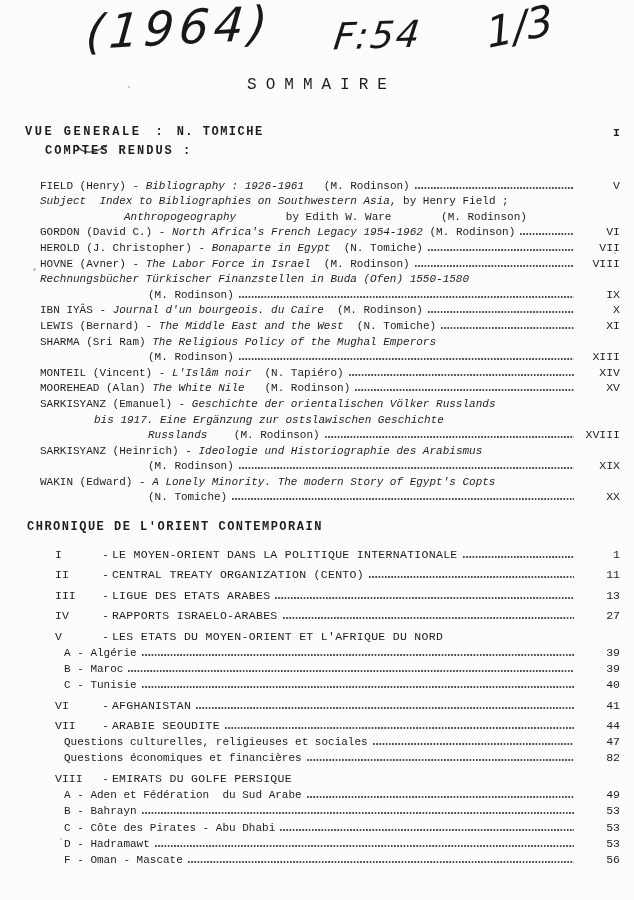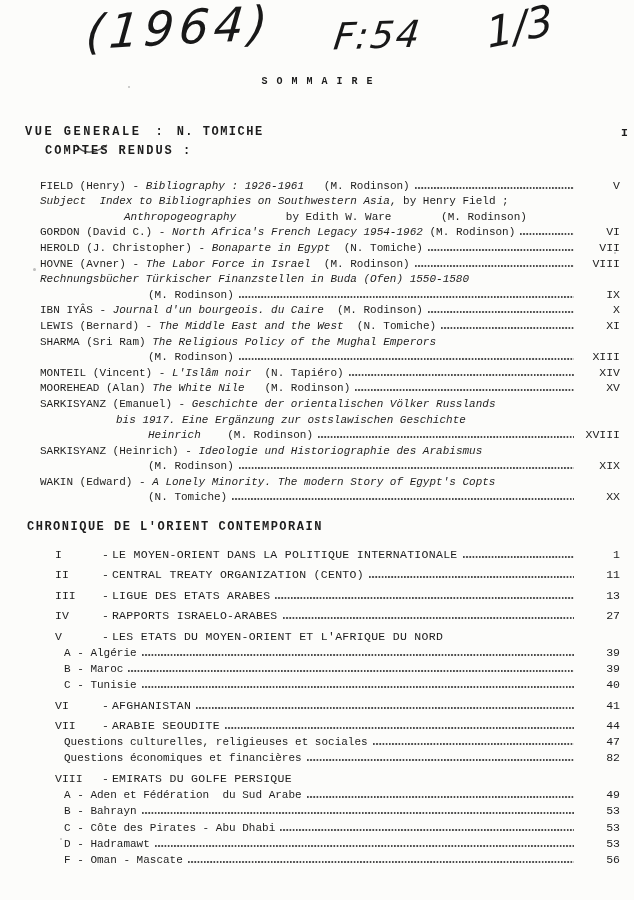--- a/index.html
+++ b/index.html
@@ -9,38 +9,38 @@
     font-family:"Liberation Mono","DejaVu Sans Mono",monospace;
     color:#1d1d1d;
   }
   
   .hw{position:absolute;font-family:"DejaVu Sans",sans-serif;font-style:italic;color:#181818;}
   .hw-year{left:86px;top:0px;font-size:47px;transform:rotate(-3deg) skewX(-8deg);letter-spacing:5px;}
   .hw-code{left:334px;top:14px;font-size:37px;transform:rotate(-2deg) skewX(-9deg);letter-spacing:2px;}
   .hw-frac{left:486px;top:2px;font-size:42px;transform:rotate(-12deg) skewX(-6deg);}
   
   .title{position:absolute;top:76px;left:0;width:100%;text-align:center;
-    font-size:10px;font-weight:bold;letter-spacing:9px;text-indent:9px;margin:0;}
+    font-size:16px;font-weight:normal;letter-spacing:9px;text-indent:9px;margin:0;}
   
-  .vg-row{position:absolute;top:125px;left:25px;right:6px;display:flex;align-items:flex-end;
+  .vg-row{position:absolute;top:125px;left:25px;right:14px;display:flex;align-items:flex-end;
     font-weight:bold;font-size:12px;white-space:pre;}
   .vg-label{letter-spacing:2.5px;}
   .vg-colon{margin:0 14px;}
   .vg-author{letter-spacing:1.5px;}
   .fill{flex:1;}
   .pg{min-width:40px;text-align:right;font-size:11.5px;}
   .squiggle{position:absolute;left:74px;top:142px;}
   
   .cr-heading{position:absolute;top:144px;left:25px;font-weight:bold;font-size:12px;letter-spacing:2px;margin-left:20px;}
   .cr-list{position:absolute;top:176px;left:0;right:14px;}
   .cr-row{display:flex;align-items:flex-end;height:15.6px;font-size:11px;white-space:pre;}
   .ind-a{padding-left:40px;}
   .ind-b{padding-left:124px;gap:43px;}
   .ind-c{padding-left:148px;}
-  .ind-d{padding-left:68px;margin-left:48px;}
+  .ind-d{padding-left:94px;}
   .it{font-style:italic;}
   .leader{flex:1;align-self:flex-end;height:3px;margin:0 6px 3px 5px;
     background-image:radial-gradient(circle at 1px 2px,#4a4a4a 0.9px,transparent 1.15px);
     background-size:3.2px 3px;background-repeat:repeat-x;background-position:left bottom;}
   
   .ch-heading{position:absolute;top:520px;left:27px;font-weight:bold;font-size:12px;letter-spacing:1.5px;}
   .ch-list{position:absolute;top:540px;left:0;right:14px;}
   .ch-row{display:flex;align-items:flex-end;height:16px;margin-top:4.5px;font-size:11.5px;white-space:pre;padding-left:55px;}
   .ch-num{width:47px;}
   .ch-dash{margin-right:3px;}
@@ -88,21 +88,21 @@
       <div class="cr-row ind-a"><span class="it">Rechnungsbücher Türkischer Finanzstellen in Buda (Ofen) 1550-1580</span><span class="fill"></span></div>
       <div class="cr-row ind-c"><span>(M. Rodinson)</span><span class="leader"></span><span class="pg">IX</span></div>
       <div class="cr-row ind-a"><span>IBN IYÂS - </span><span class="it">Journal d'un bourgeois. du Caire</span><span>  (M. Rodinson)</span><span class="leader"></span><span class="pg">X</span></div>
       <div class="cr-row ind-a"><span>LEWIS (Bernard) - </span><span class="it">The Middle East and the West</span><span>  (N. Tomiche)</span><span class="leader"></span><span class="pg">XI</span></div>
       <div class="cr-row ind-a"><span>SHARMA (Sri Ram) </span><span class="it">The Religious Policy of the Mughal Emperors</span><span class="fill"></span></div>
       <div class="cr-row ind-c"><span>(M. Rodinson)</span><span class="leader"></span><span class="pg">XIII</span></div>
       <div class="cr-row ind-a"><span>MONTEIL (Vincent) - </span><span class="it">L'Islâm noir</span><span>  (N. Tapiéro)</span><span class="leader"></span><span class="pg">XIV</span></div>
       <div class="cr-row ind-a"><span>MOOREHEAD (Alan) </span><span class="it">The White Nile</span><span>   (M. Rodinson)</span><span class="leader"></span><span class="pg">XV</span></div>
       <div class="cr-row ind-a"><span>SARKISYANZ (Emanuel) - </span><span class="it">Geschichte der orientalischen Völker Russlands</span><span class="fill"></span></div>
       <div class="cr-row ind-d"><span class="it">bis 1917. Eine Ergänzung zur ostslawischen Geschichte</span><span class="fill"></span></div>
-      <div class="cr-row ind-c"><span class="it">Heinrich</span><span>    (M. Rodinson)</span><span class="leader"></span><span class="pg">XVIII</span></div>
+      <div class="cr-row ind-c"><span class="it">Russlands</span><span>    (M. Rodinson)</span><span class="leader"></span><span class="pg">XVIII</span></div>
       <div class="cr-row ind-a"><span>SARKISYANZ (Heinrich) - </span><span class="it">Ideologie und Historiographie des Arabismus</span><span class="fill"></span></div>
       <div class="cr-row ind-c"><span>(M. Rodinson)</span><span class="leader"></span><span class="pg">XIX</span></div>
       <div class="cr-row ind-a"><span>WAKIN (Edward) - </span><span class="it">A Lonely Minority. The modern Story of Egypt's Copts</span><span class="fill"></span></div>
       <div class="cr-row ind-c"><span>(N. Tomiche)</span><span class="leader"></span><span class="pg">XX</span></div>
     </div>
 
   <div class="ch-heading">CHRONIQUE DE L'ORIENT CONTEMPORAIN</div>
   <div class="ch-list">
       <div class="ch-row"><span class="ch-num">I</span><span class="ch-dash">-</span><span class="ch-title">LE MOYEN-ORIENT DANS LA POLITIQUE INTERNATIONALE</span><span class="leader"></span><span class="pg">1</span></div>
       <div class="ch-row"><span class="ch-num">II</span><span class="ch-dash">-</span><span class="ch-title">CENTRAL TREATY ORGANIZATION (CENTO)</span><span class="leader"></span><span class="pg">11</span></div>

